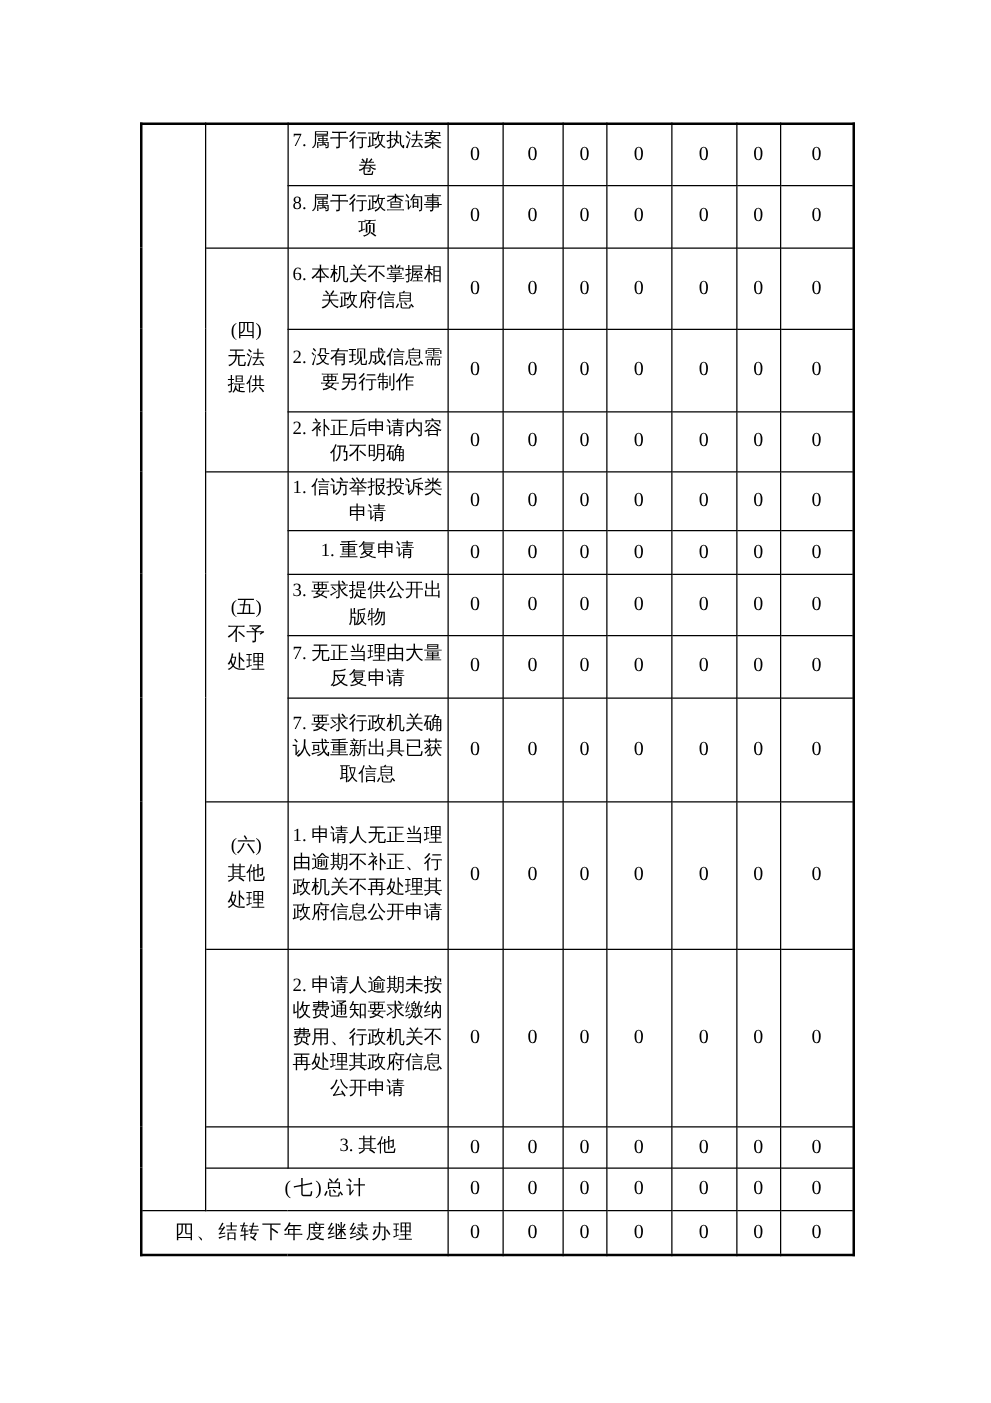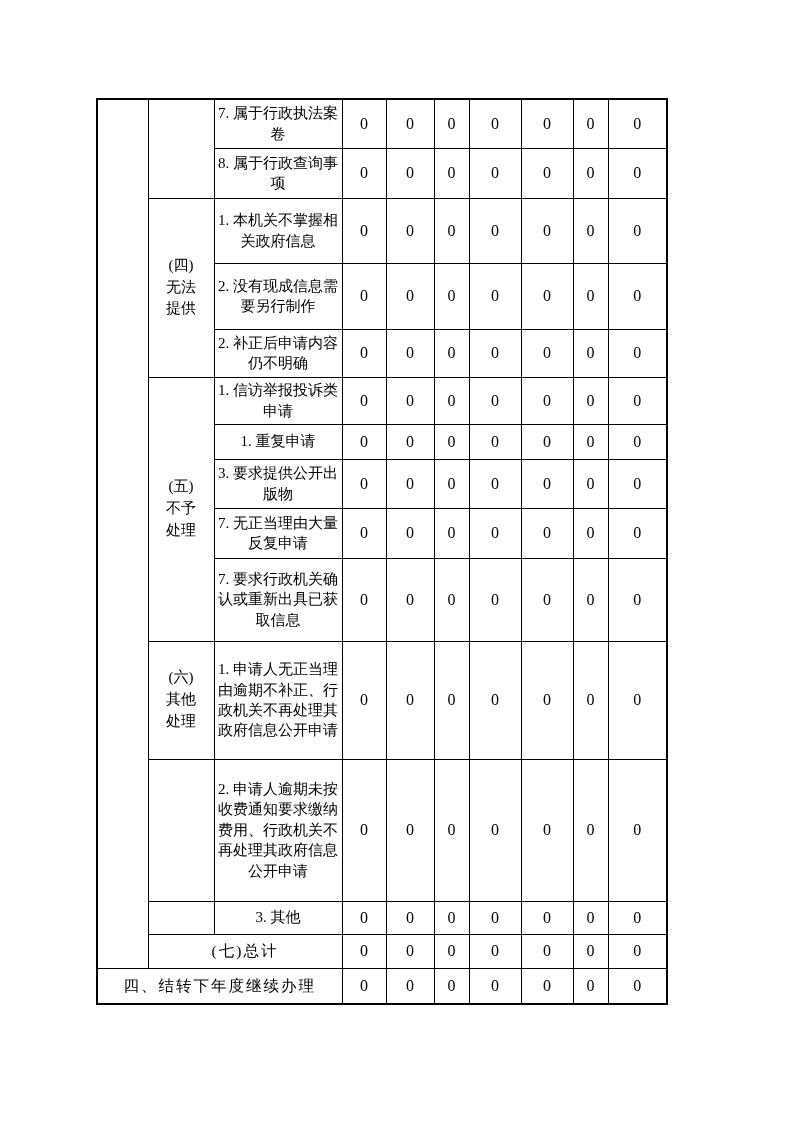--- a/index.html
+++ b/index.html
@@ -5,21 +5,21 @@
   html, body { margin: 0; padding: 0; }
   body {
     width: 793px; height: 1122px;
     background: #ffffff;
     position: relative;
     font-family: "Liberation Serif", "DejaVu Serif", serif;
     color: #000000;
   }
   .table-wrap {
     position: absolute;
-    left: 96px;
+    left: 112px;
     top: 98px;
   }
   table.report {
     border-collapse: collapse;
     table-layout: fixed;
     width: 570px;
     border: 2px solid #000;
   }
   table.report td {
     border: 1.5px solid #000;
@@ -84,21 +84,21 @@
         <td class="v">0</td>
         <td class="v">0</td>
         <td class="v">0</td>
         <td class="v">0</td>
         <td class="v">0</td>
       </tr>
       <tr style="height:65px">
         <td class="cat" rowspan="3">(四)
 无法
 提供</td>
-        <td class="lbl">1. 本机关不掌握相关政府信息</td>
+        <td class="lbl">6. 本机关不掌握相关政府信息</td>
         <td class="v">0</td>
         <td class="v">0</td>
         <td class="v">0</td>
         <td class="v">0</td>
         <td class="v">0</td>
         <td class="v">0</td>
         <td class="v">0</td>
       </tr>
       <tr style="height:66px">
         <td class="lbl">2. 没有现成信息需要另行制作</td>

